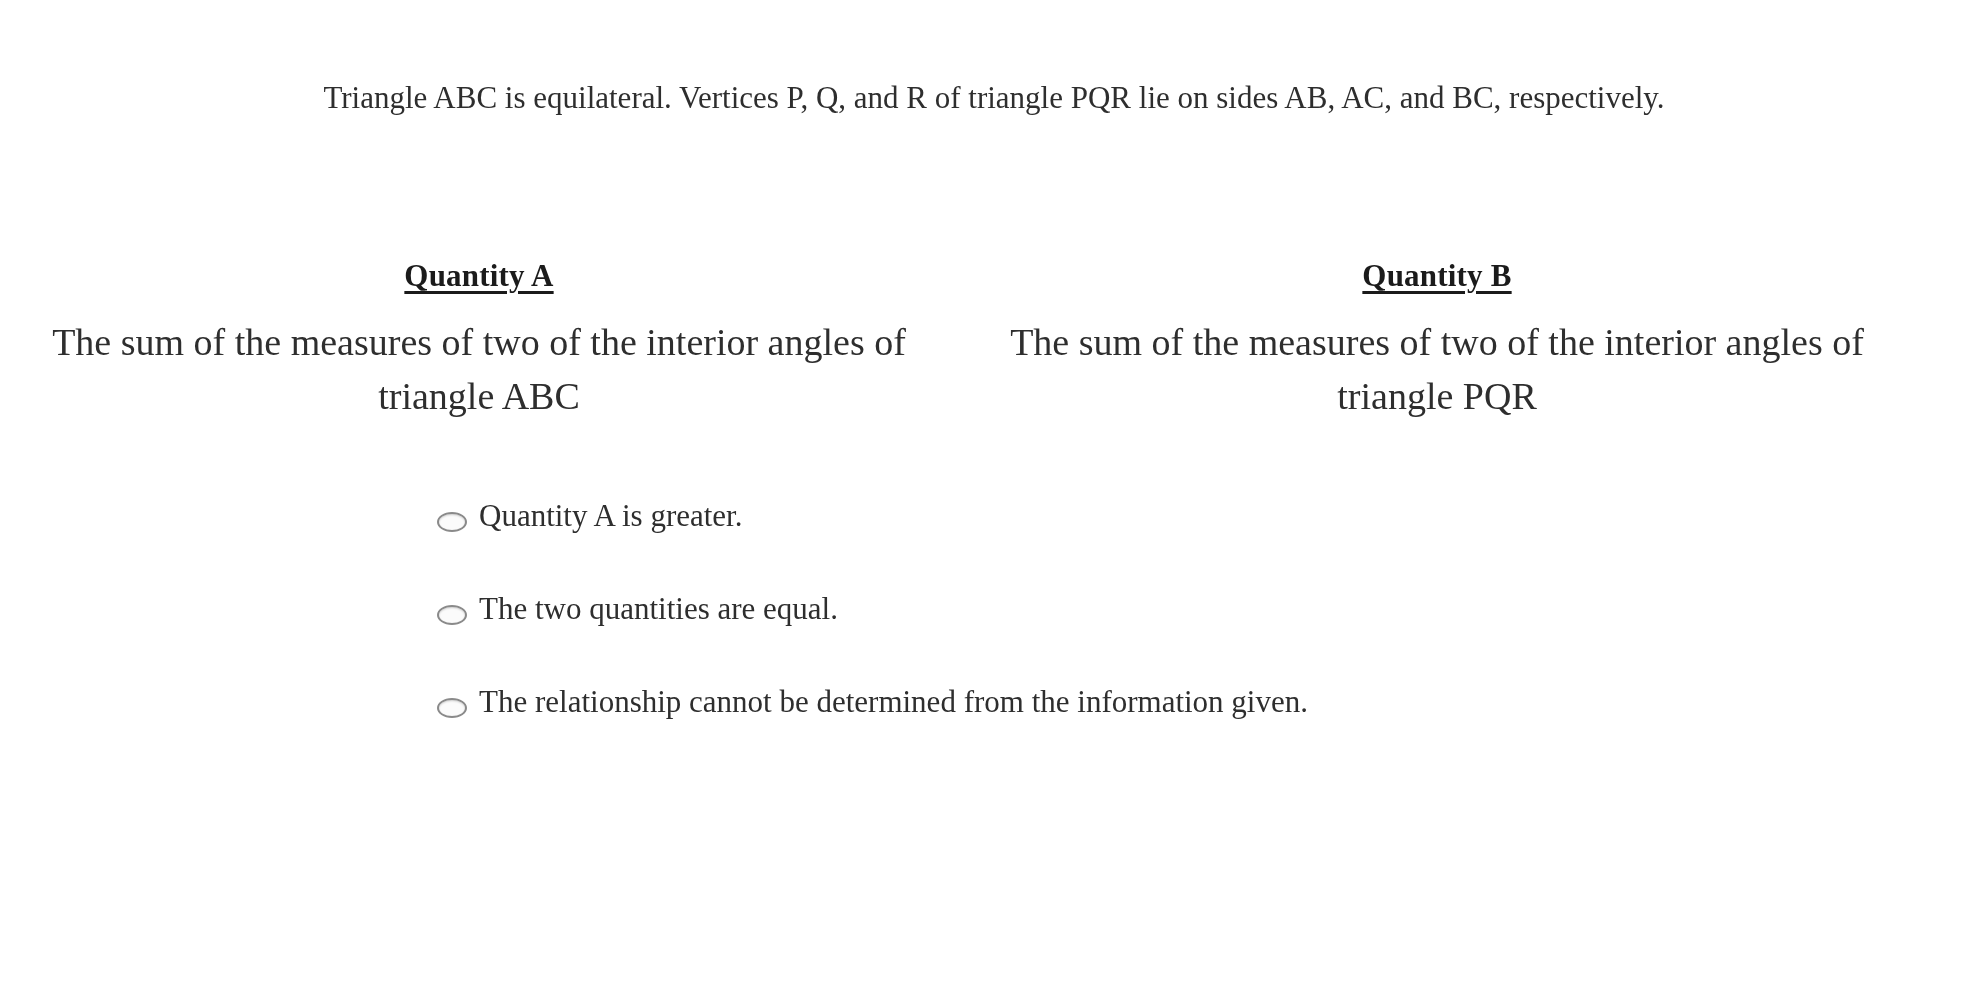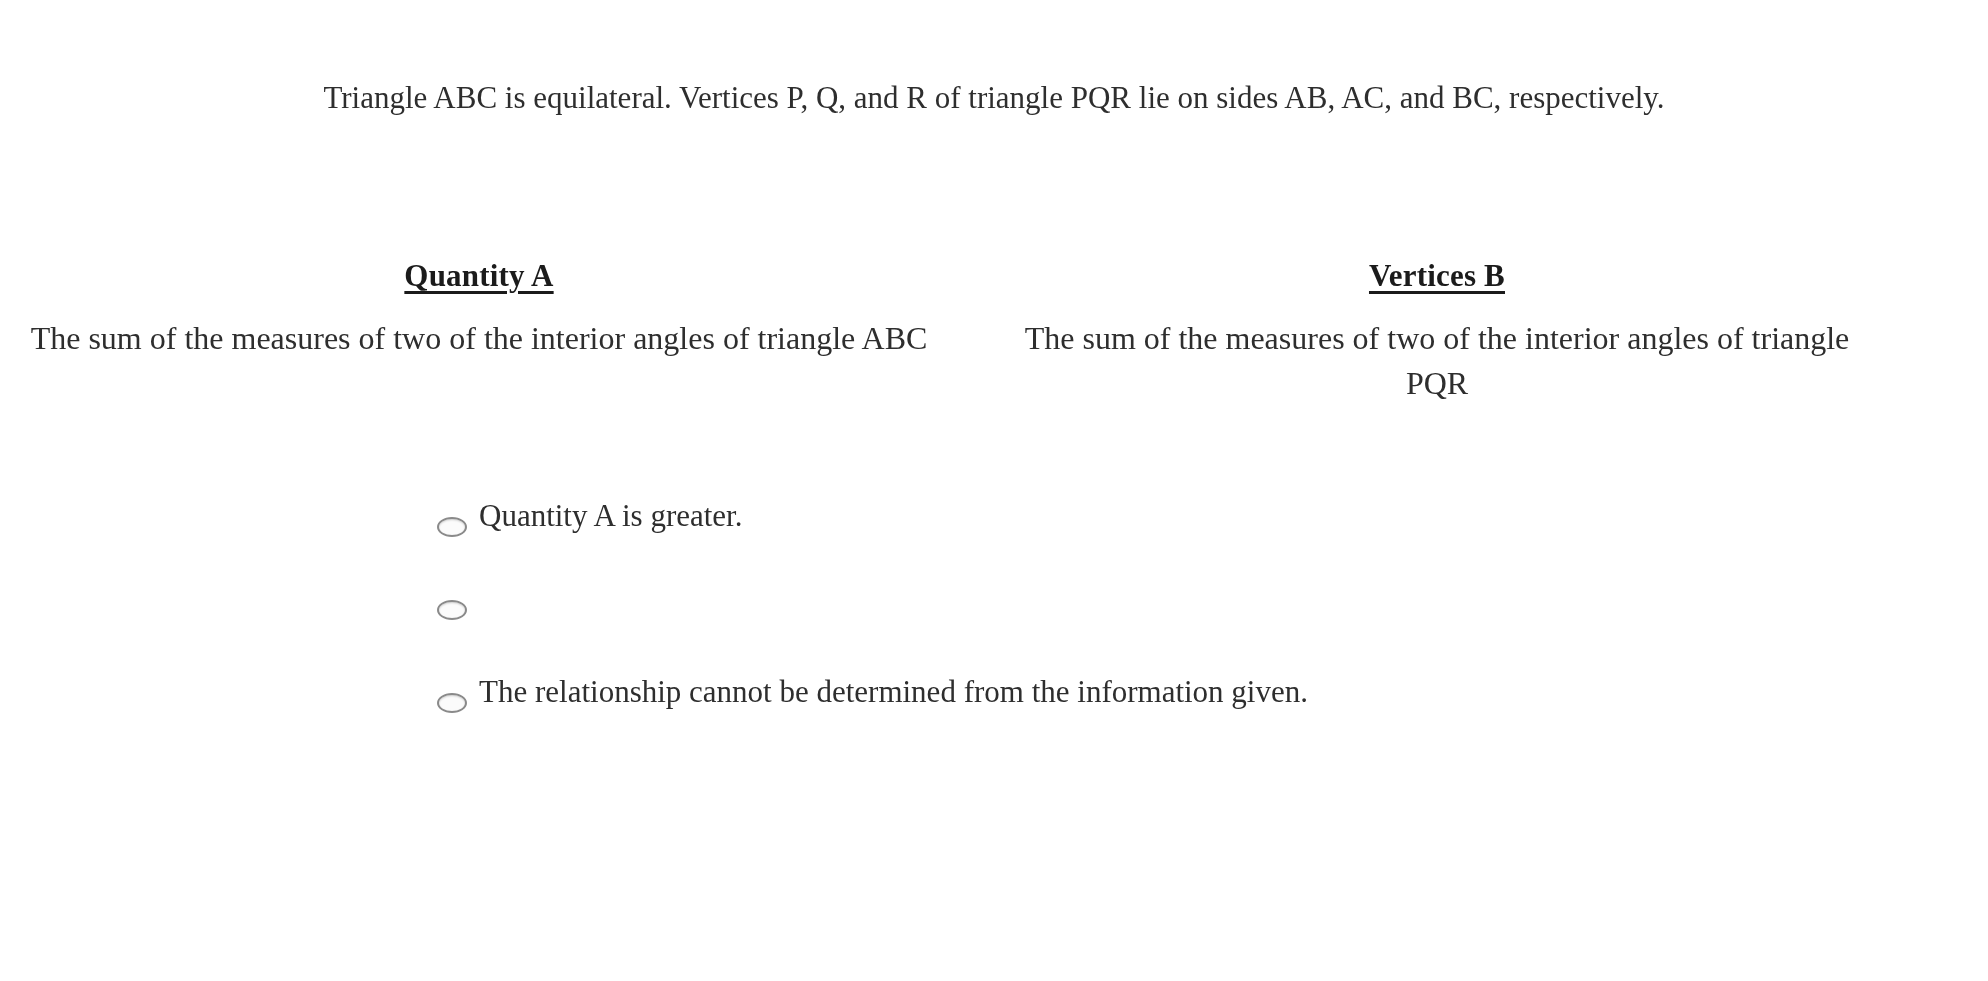--- a/index.html
+++ b/index.html
@@ -57,35 +57,35 @@
     font-size: 31px;
     font-weight: bold;
     color: #1b1b1b;
     text-decoration: underline;
     text-underline-offset: 5px;
     display: inline-block;
     margin-bottom: 22px;
     letter-spacing: 0.2px;
   }
   .quantity-text {
-    font-size: 32px;
+    font-size: 38px;
     line-height: 1.42;
     color: #2e2e2e;
   }
 
   
   .choices {
     position: absolute;
     top: 495px;
     left: 437px;
     width: 1300px;
   }
   .choice {
     display: flex;
-    align-items: flex-end;
+    align-items: center;
     margin-bottom: 51px;
     cursor: pointer;
   }
   .radio {
     flex: 0 0 auto;
     width: 30px;
     height: 20px;
     margin-top: 12px;
     margin-right: 12px;
     border-radius: 50%;
@@ -106,35 +106,36 @@
 <div class="page">
 
   <div class="stem">Triangle ABC is equilateral. Vertices P, Q, and R of triangle PQR lie on sides AB, AC, and BC, respectively.</div>
 
   <div class="quantities">
     <div class="quantity-col left">
       <div class="quantity-title">Quantity A</div>
       <div class="quantity-text">The sum of the measures of two of the interior angles of triangle ABC</div>
     </div>
     <div class="quantity-col right">
-      <div class="quantity-title">Vertices B</div>
+      <div class="quantity-title">Quantity B</div>
       <div class="quantity-text">The sum of the measures of two of the interior angles of triangle PQR</div>
     </div>
   </div>
 
   <div class="choices">
 
     <div class="choice">
       <span class="radio"></span>
       <span class="choice-label">Quantity A is greater.</span>
     </div>
 
 
     <div class="choice">
       <span class="radio"></span>
+      <span class="choice-label">The two quantities are equal.</span>
     </div>
 
     <div class="choice">
       <span class="radio"></span>
       <span class="choice-label">The relationship cannot be determined from the information given.</span>
     </div>
 
   </div>
 </div>
 

